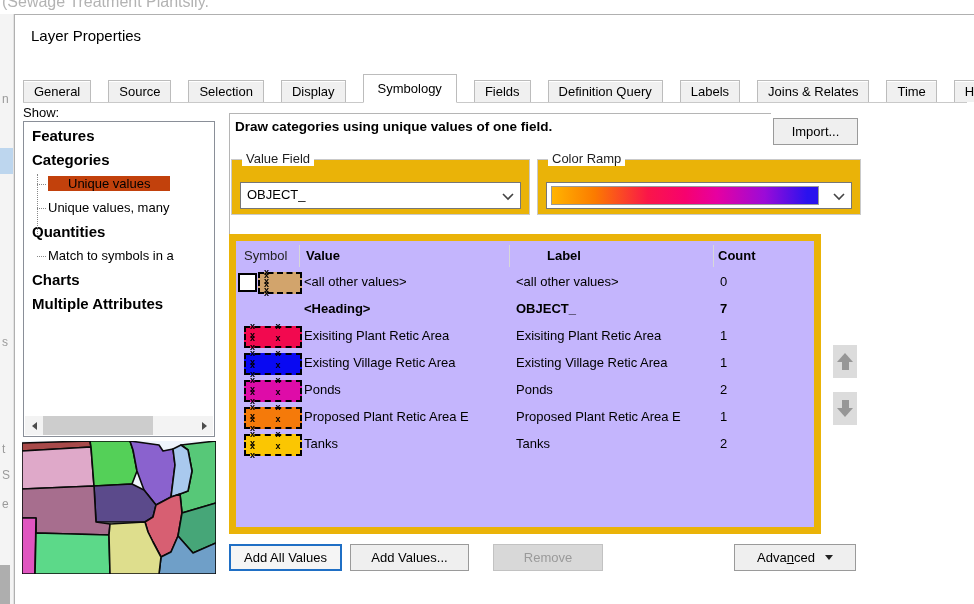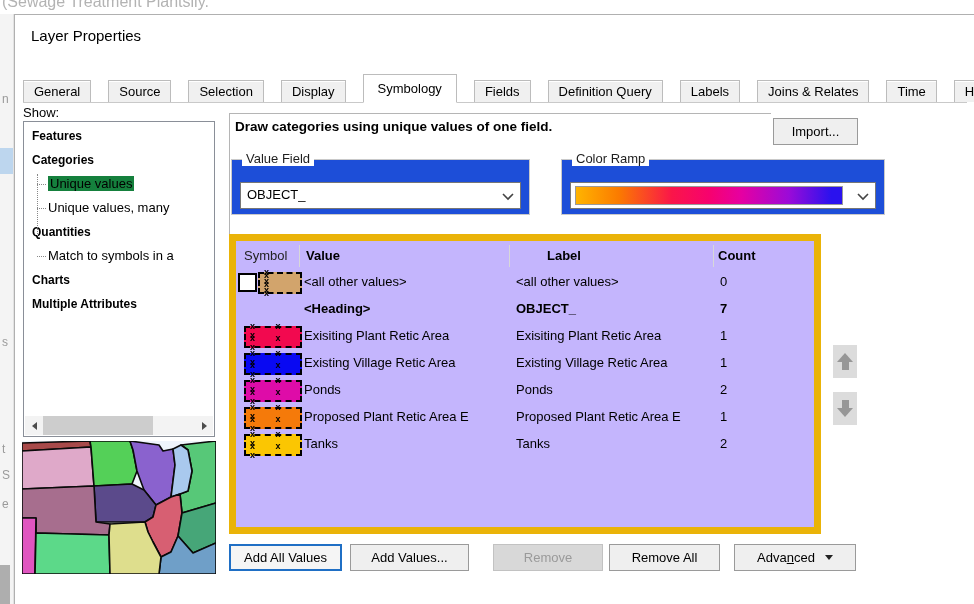--- a/index.html
+++ b/index.html
@@ -22,44 +22,44 @@
   .tab{background:#f0f0f0;border:1px solid #bcbcbc;border-bottom:none;height:21px;line-height:21px;
        padding:0 10px;margin-right:17px;white-space:nowrap;box-shadow:inset 0 1px 0 #fff;}
   .tab.active{background:#fff;height:27px;line-height:27px;padding:0 14px;position:relative;z-index:2;
        margin-bottom:-1px;border-bottom:1px solid #fff;box-shadow:none;}
 
   
   .show-label{position:absolute;left:8px;top:90px;}
   .listbox{position:absolute;left:8px;top:106px;width:190px;height:314px;border:1px solid #8a8f98;background:#fff;overflow:hidden;}
   .tree{position:absolute;left:0;top:2px;width:100%;}
   .tree-item{height:24px;line-height:24px;padding-left:8px;white-space:nowrap;position:relative;}
-  .tree-item.bold{font-weight:bold;font-size:12px;}
+  .tree-item.bold{font-weight:bold;font-size:15px;}
   .tree-item.child{padding-left:24px;}
   .tree-item.child::before{content:"";position:absolute;left:13px;top:12px;width:9px;border-top:1px dotted #888;}
   .tree-vline{position:absolute;left:13px;top:50px;height:62px;border-left:1px dotted #888;}
-  .tree-sel{background:#15803d;padding:0 2px;}
+  .tree-sel{background:#c2410c;padding:0 20px;}
   .hscroll{position:absolute;left:1px;right:1px;bottom:1px;height:19px;background:#f3f3f3;display:flex;align-items:center;}
   .hs-btn{width:18px;height:19px;display:flex;align-items:center;justify-content:center;}
   .tri-left{width:0;height:0;border-top:4px solid transparent;border-bottom:4px solid transparent;border-right:5px solid #4d4d4d;}
   .tri-right{width:0;height:0;border-top:4px solid transparent;border-bottom:4px solid transparent;border-left:5px solid #4d4d4d;}
   .hs-thumb{position:absolute;left:18px;width:110px;top:0;height:19px;background:#cdcdcd;}
 
   
   .mapbox{position:absolute;left:7px;top:426px;width:194px;height:133px;background:#eef4fb;}
 
   
   .frame-top{position:absolute;left:214px;top:98px;width:542px;border-top:1px solid #b5b5b5;}
   .frame-left{position:absolute;left:214px;top:98px;height:421px;border-left:1px solid #b5b5b5;}
   .heading{position:absolute;left:220px;top:104px;font-weight:bold;font-size:13.5px;}
   .btn{background:#efefef;border:1px solid #9a9a9a;text-align:center;line-height:25px;height:27px;box-sizing:border-box;}
   .import-btn{position:absolute;left:758px;top:103px;width:85px;}
 
-  .fieldset{position:absolute;border:1px solid #c9c9c9;background:#1d4ed8;}
+  .fieldset{position:absolute;border:1px solid #c9c9c9;background:#eab308;}
   .fs-value{left:216px;top:144px;width:297px;height:54px;}
-  .fs-ramp{left:546px;top:144px;width:322px;height:54px;}
+  .fs-ramp{left:522px;top:144px;width:322px;height:54px;}
   .fs-legend{position:absolute;left:10px;top:-9px;background:#fff;padding:0 4px;color:#1f1f1f;}
   .combo{position:absolute;left:8px;top:22px;right:8px;height:27px;border:1px solid #767676;background:#fff;box-sizing:border-box;}
   .combo-text{position:absolute;left:6px;top:4px;}
   .chevron{position:absolute;right:8px;top:10px;width:10px;height:6px;}
   .chevron svg{display:block;}
   .ramp-bar{position:absolute;left:4px;top:3px;bottom:3px;right:32px;border:1px solid #9a9a9a;
             background:linear-gradient(90deg,#ffb400 0%,#fb7b00 16%,#fa1649 36%,#f7026e 50%,#e600a1 62%,#9b0bd8 80%,#2a12ee 96%,#2a12ee 100%);}
 
   
   .vtable{position:absolute;left:214px;top:219px;width:592px;height:300px;border:7px solid #eab308;background:#c4b5fd;box-sizing:border-box;}
@@ -267,19 +267,18 @@
       <div class="ar-stem"></div>
     </div>
     <div class="updown ud-down">
       <div class="ar-stem"></div>
       <div class="ar-head-down"></div>
     </div>
 
     <div class="btn b-addall">Add All Values</div>
     <div class="btn b-addvals">Add Values...</div>
     <div class="btn b-remove">Remove</div>
-    <div class="btn b-removeall">Remove All</div>
     <div class="btn b-advanced">
       <span><span>Adva</span><span class="underline">n</span><span>ced</span></span>
       <span class="caret-down"></span>
     </div>
   </div>
 </div>
 
 </body></html>

